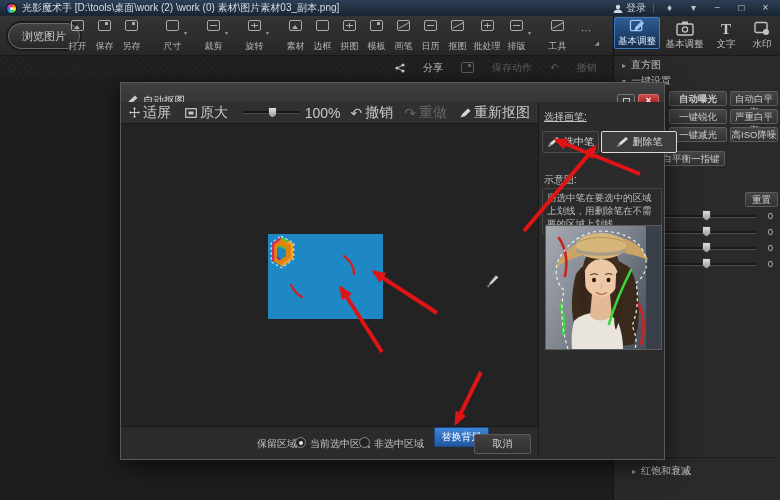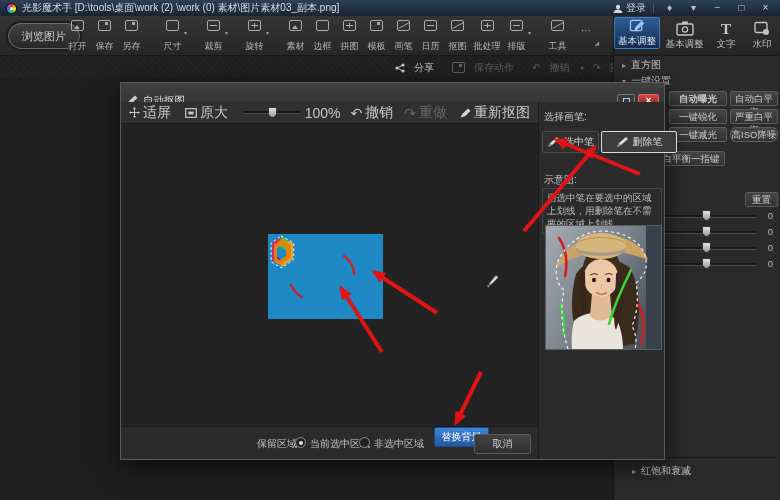--- a/index.html
+++ b/index.html
@@ -48,21 +48,21 @@
     background:linear-gradient(#ababab,#ababab) center/1px 100% no-repeat,
                linear-gradient(#ababab,#ababab) center/100% 1px no-repeat; }
   .gi.v-diag::after { content:""; position:absolute; left:0px; top:4px; width:12px;
     border-top:1.5px solid #ababab; transform:rotate(-28deg); }
   .tb-more { margin-left:10px; color:#b5b5b5; font-size:10px; position:relative; top:-6px; }
   .corner { position:absolute; right:-8px; top:14px; font-size:6px; color:#8f8f8f; }
 
   
   .action-row { position:absolute; left:0; top:57px; width:613px; height:21px;
     display:flex; align-items:center; gap:9px; padding-left:395px; font-size:10px; }
-  .ar-item { display:flex; align-items:center; gap:9px; white-space:nowrap; }
+  .ar-item { display:flex; align-items:center; gap:18px; white-space:nowrap; }
   .ar-on { color:#c9c9c9; } .ar-off { color:#5e5e5e; }
   .asep { width:1px; height:13px; background:#3d3d3d; }
   .ar-dd { font-size:6px; color:#6a6a6a; margin-left:2px; }
 
   
   .workspace { position:absolute; left:0; top:78px; width:613px; height:422px; background:#1e1e1e; }
 
   
   .right-panel { position:absolute; left:613px; top:16px; width:167px; height:484px;
     background:#2a2a2a; border-left:1px solid #141414; z-index:1; }
@@ -110,21 +110,21 @@
     background:linear-gradient(#e0e0e0,#9a9a9a); border:1px solid #333;
     clip-path:polygon(0 0,100% 0,100% 60%,50% 100%,0 60%); }
   .dt-sp { flex:1; }
   .gray { color:#666 !important; }
   .dlg-canvas { position:absolute; left:0; top:41px; width:417px; height:302px; background:#232323; }
   .blue-img { position:absolute; left:147px; top:110px; width:115px; height:85px; background:#1e88c4; }
   .blue-img svg { position:absolute; left:0; top:0; }
   .obj-svg { position:absolute; left:42px; top:20px; }
   .dlg-panel { position:absolute; left:417px; top:19px; width:126px; height:357px;
     background:#2b2b2b; border-left:1px solid #1a1a1a; font-size:10px; color:#c6c6c6; }
-  .bp-title { position:absolute; left:5px; top:8px; }
+  .bp-title { position:absolute; left:5px; top:8px;text-decoration:underline; }
   .pen-btn { position:absolute; top:29px; height:22px; display:flex; align-items:center;
     justify-content:center; gap:4px; font-size:10px; color:#d8d8d8; border-radius:2px; }
   .pen-select { left:3px; width:57px; background:#2e2e2e; border:1px solid #4c4c4c; }
   .pen-delete { left:62px; width:76px; background:#3c3c3c; border:1px solid #dcdcdc; }
   .demo-title { position:absolute; left:5px; top:71px; }
   .demo-text { position:absolute; left:3px; top:86px; width:120px; border:1px solid #444;
     padding:3px 4px; font-size:9.5px; line-height:1.35; color:#bdbdbd; }
   .girl { position:absolute; left:7px; top:124px; width:115px; height:123px; outline:1px solid #5c5c5c; }
   .dlg-bottom { position:absolute; left:0; top:343px; width:417px; height:33px;
     background:#2b2b2b; border-top:1px solid #1b1b1b; font-size:10px; color:#c5c5c5; }
@@ -318,21 +318,21 @@
     <div class="sec-h" style="top:58px;">
       <span class="sec-arrow">▾</span>
       <span>一键设置</span>
     </div>
 
     <button class="pnl-btn" style="left:55px; top:75px;  width:58px;font-weight:bold;">自动曝光</button>
     <button class="pnl-btn" style="left:116px;top:75px;  width:48px;">自动白平衡</button>
     <button class="pnl-btn" style="left:55px; top:93px;  width:58px;">一键锐化</button>
     <button class="pnl-btn" style="left:116px;top:93px;  width:48px;">严重白平衡</button>
     <button class="pnl-btn" style="left:55px; top:111px; width:58px;">一键减光</button>
-    <button class="pnl-btn" style="left:116px;top:111px; width:48px;border-radius:6px;">高ISO降噪</button>
+    <button class="pnl-btn" style="left:116px;top:111px; width:48px;">高ISO降噪</button>
     <button class="pnl-btn" style="left:43px; top:135px; width:68px;">白平衡一指键</button>
     <button class="pnl-btn" style="left:131px;top:176px; width:33px;">重置</button>
 
     <div class="pslider" style="top:193px;">
       <span class="ptrack"></span>
       <span class="pthumb"></span>
       <span class="pval">0</span>
     </div>
     <div class="pslider" style="top:209px;">
       <span class="ptrack"></span>

